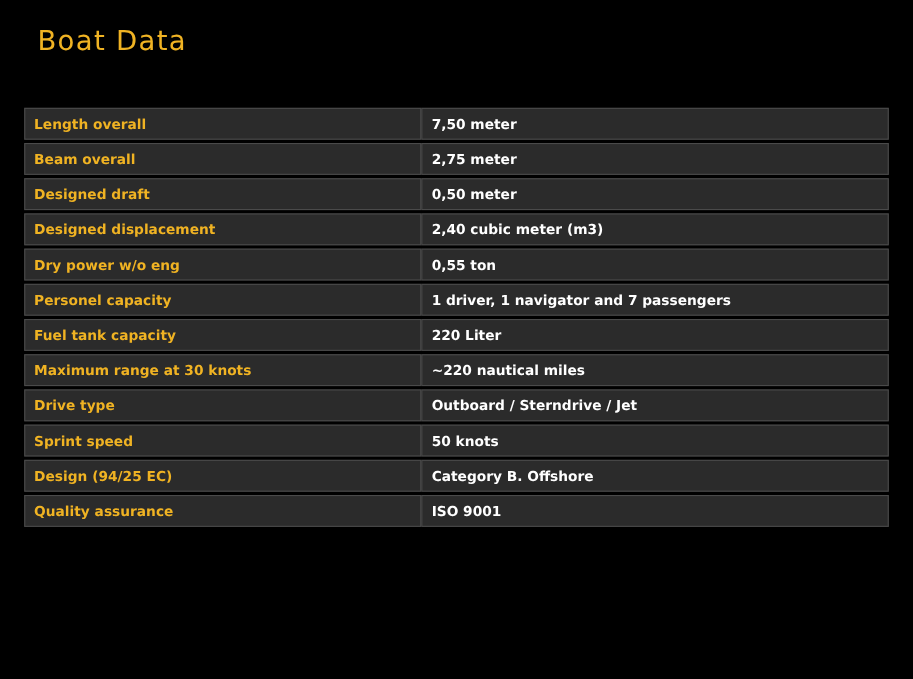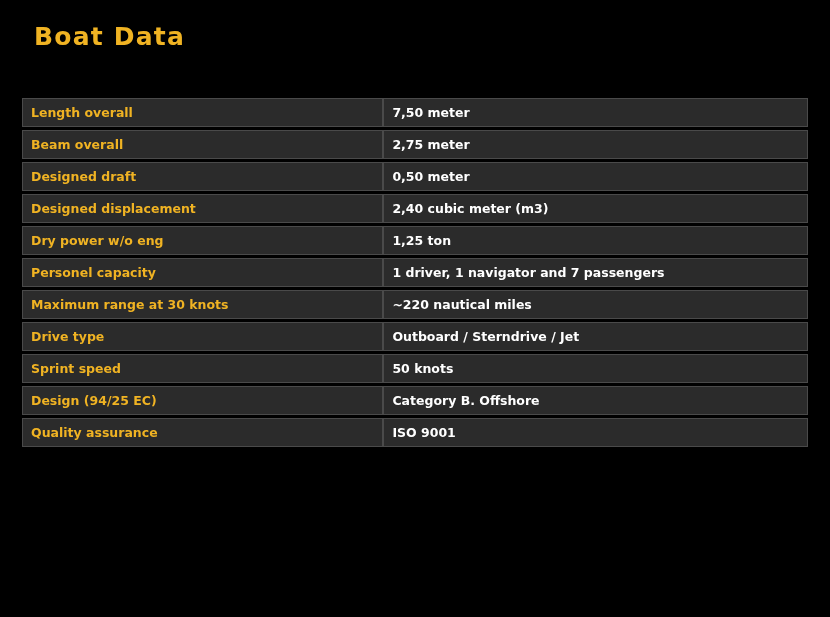--- a/index.html
+++ b/index.html
@@ -19,21 +19,21 @@
     height: 617px;
     background: #000000;
     box-sizing: border-box;
   }
   .page-title {
     position: absolute;
     left: 34px;
     top: 22px;
     font-family: "DejaVu Sans", sans-serif;
     font-size: 25px;
-    font-weight: bold;
+    font-weight: normal;
     letter-spacing: 1.2px;
     color: #f0b323;
   }
   .spec-table {
     position: absolute;
     left: 22px;
     top: 95px;
     width: 786px;
     border-collapse: separate;
     border-spacing: 0 3px;
@@ -78,25 +78,29 @@
       <tr>
         <td class="label">Designed draft</td>
         <td class="value">0,50 meter</td>
       </tr>
       <tr>
         <td class="label">Designed displacement</td>
         <td class="value">2,40 cubic meter (m3)</td>
       </tr>
       <tr>
         <td class="label">Dry power w/o eng</td>
-        <td class="value">1,25 ton</td>
+        <td class="value">0,55 ton</td>
       </tr>
       <tr>
         <td class="label">Personel capacity</td>
         <td class="value">1 driver, 1 navigator and 7 passengers</td>
+      </tr>
+      <tr>
+        <td class="label">Fuel tank capacity</td>
+        <td class="value">220 Liter</td>
       </tr>
       <tr>
         <td class="label">Maximum range at 30 knots</td>
         <td class="value">~220 nautical miles</td>
       </tr>
       <tr>
         <td class="label">Drive type</td>
         <td class="value">Outboard / Sterndrive / Jet</td>
       </tr>
       <tr>

